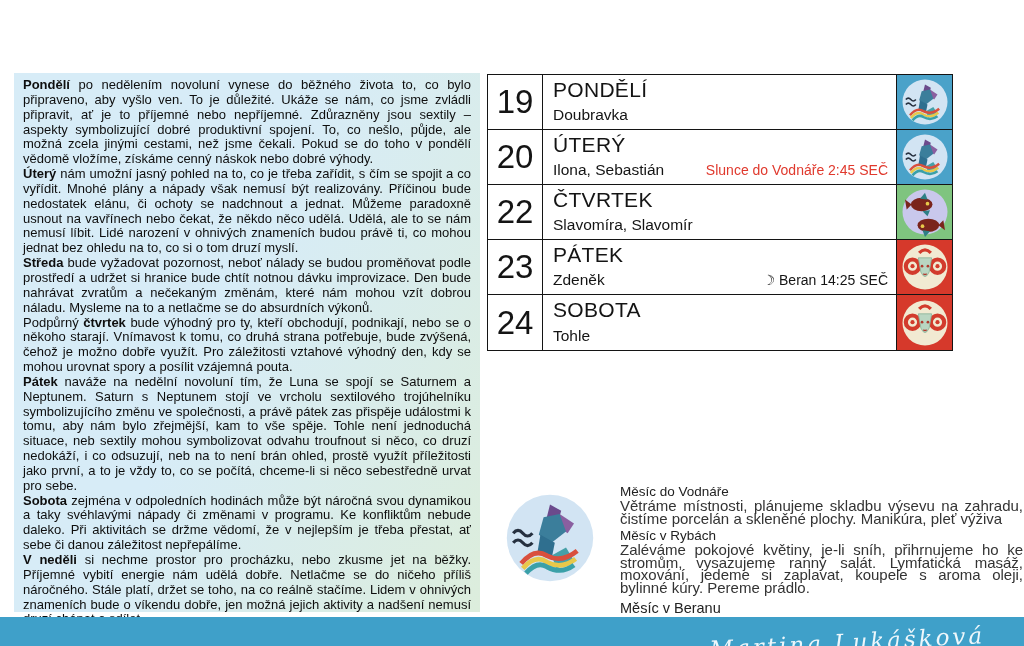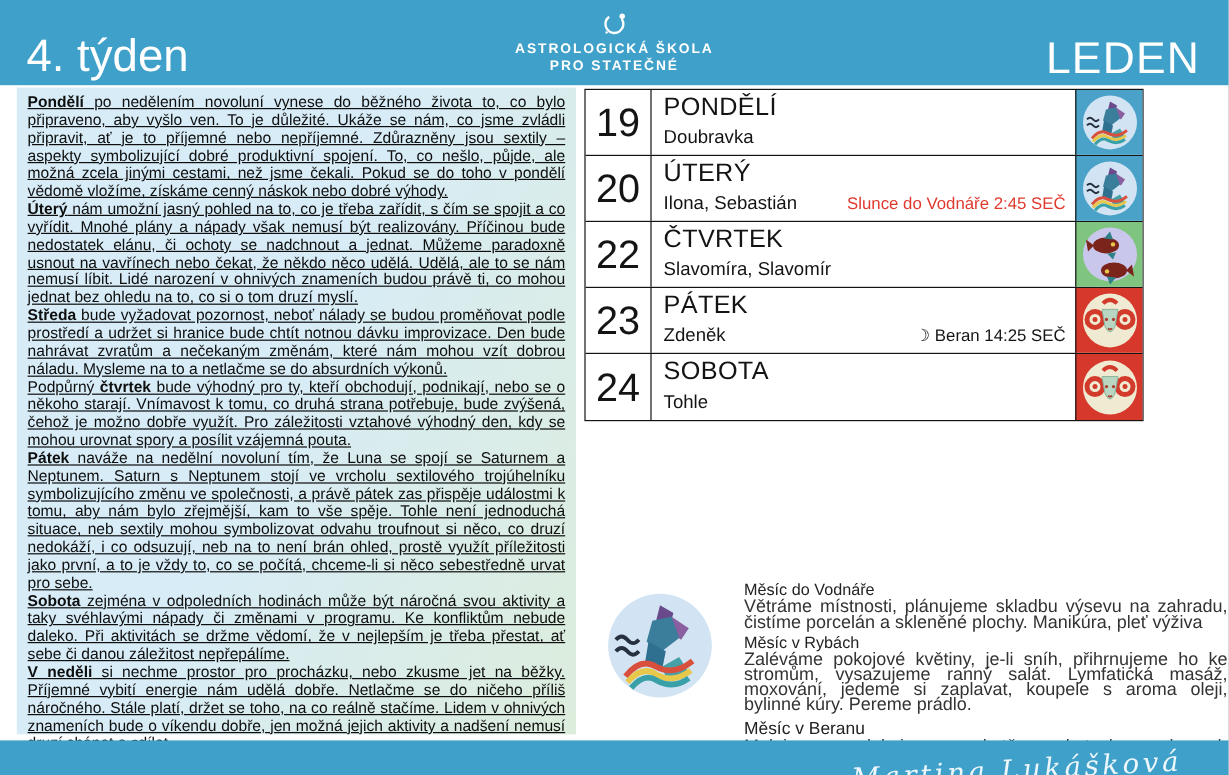--- a/index.html
+++ b/index.html
@@ -16,21 +16,21 @@
   .logo-line1 { font-size:11.5px; font-weight:bold; letter-spacing:1.6px; margin-top:1px; }
   .logo-line2 { font-size:11.5px; font-weight:bold; letter-spacing:1.6px; margin-top:2px; }
   .month-title { position:absolute; right:24px; top:28px; font-size:37px; color:#fff; font-weight:400; letter-spacing:1px; }
   
   .weekly {
     position:absolute; left:14px; top:73px; width:466px; height:539px;
     background:linear-gradient(115deg, #d7ecf7 45%, #dceddc 100%);
     padding:5px 9px 4px 9px; font-size:13px; line-height:14.85px; color:#0e0e0e;
     text-align:justify;
   }
-  .weekly p { margin:0;text-decoration:underline; }
+  .weekly p { margin:0; }
   .weekly .lead { font-weight:bold; }
   
   .calendar { position:absolute; left:487px; top:74px; width:466px; border:1.5px solid #141414; background:#fff; }
   .cal-row { display:flex; height:55px; border-bottom:1.5px solid #141414; }
   .cal-row:last-child { border-bottom:none; }
   .cell-num {
     width:55px; flex:0 0 55px; border-right:1.5px solid #141414;
     display:flex; align-items:center; justify-content:center;
     font-size:33px; color:#141414;
   }
@@ -112,39 +112,28 @@
     <symbol id="logo-crescent" viewBox="0 0 60 60">
       <circle cx="30" cy="32" r="15" stroke="#ffffff" stroke-width="4" fill="none" stroke-dasharray="70 25" transform="rotate(-35 30 32)"></circle>
       <circle cx="43" cy="19" r="4.5" fill="#ffffff"></circle>
       <circle cx="17" cy="46" r="2" fill="#ffffff"></circle>
     </symbol>
   </defs>
 </svg>
 
 <div class="page">
 
-  <div class="header">
-    <div class="week-title">4. týden</div>
-    <div class="logo-wrap">
-      <svg class="logo-mark">
-          <use href="#logo-crescent"></use>
-        </svg>
-      <div class="logo-line1">ASTROLOGICKÁ ŠKOLA</div>
-      <div class="logo-line2">PRO STATEČNÉ</div>
-    </div>
-    <div class="month-title">LEDEN</div>
-  </div>
 
   <div class="weekly">
     <p><span></span><span class="lead">Pondělí</span><span> po nedělením novoluní vynese do běžného života to, co bylo připraveno, aby vyšlo ven. To je důležité. Ukáže se nám, co jsme zvládli připravit, ať je to příjemné nebo nepříjemné. Zdůrazněny jsou sextily – aspekty symbolizující dobré produktivní spojení. To, co nešlo, půjde, ale možná zcela jinými cestami, než jsme čekali. Pokud se do toho v pondělí vědomě vložíme, získáme cenný náskok nebo dobré výhody.</span></p>
     <p><span></span><span class="lead">Úterý</span><span> nám umožní jasný pohled na to, co je třeba zařídit, s čím se spojit a co vyřídit. Mnohé plány a nápady však nemusí být realizovány. Příčinou bude nedostatek elánu, či ochoty se nadchnout a jednat. Můžeme paradoxně usnout na vavřínech nebo čekat, že někdo něco udělá. Udělá, ale to se nám nemusí líbit. Lidé narození v ohnivých znameních budou právě ti, co mohou jednat bez ohledu na to, co si o tom druzí myslí.</span></p>
     <p><span></span><span class="lead">Středa</span><span> bude vyžadovat pozornost, neboť nálady se budou proměňovat podle prostředí a udržet si hranice bude chtít notnou dávku improvizace. Den bude nahrávat zvratům a nečekaným změnám, které nám mohou vzít dobrou náladu. Mysleme na to a netlačme se do absurdních výkonů.</span></p>
     <p><span>Podpůrný </span><span class="lead">čtvrtek</span><span> bude výhodný pro ty, kteří obchodují, podnikají, nebo se o někoho starají. Vnímavost k tomu, co druhá strana potřebuje, bude zvýšená, čehož je možno dobře využít. Pro záležitosti vztahové výhodný den, kdy se mohou urovnat spory a posílit vzájemná pouta.</span></p>
     <p><span></span><span class="lead">Pátek</span><span> naváže na nedělní novoluní tím, že Luna se spojí se Saturnem a Neptunem. Saturn s Neptunem stojí ve vrcholu sextilového trojúhelníku symbolizujícího změnu ve společnosti, a právě pátek zas přispěje událostmi k tomu, aby nám bylo zřejmější, kam to vše spěje. Tohle není jednoduchá situace, neb sextily mohou symbolizovat odvahu troufnout si něco, co druzí nedokáží, i co odsuzují, neb na to není brán ohled, prostě využít příležitosti jako první, a to je vždy to, co se počítá, chceme-li si něco sebestředně urvat pro sebe.</span></p>
-    <p><span></span><span class="lead">Sobota</span><span> zejména v odpoledních hodinách může být náročná svou aktivity a taky svéhlavými nápady či změnami v programu. Ke konfliktům nebude daleko. Při aktivitách se držme vědomí, že v nejlepším je třeba přestat, ať sebe či danou záležitost nepřepálíme.</span></p>
+    <p><span></span><span class="lead">Sobota</span><span> zejména v odpoledních hodinách může být náročná svou dynamikou a taky svéhlavými nápady či změnami v programu. Ke konfliktům nebude daleko. Při aktivitách se držme vědomí, že v nejlepším je třeba přestat, ať sebe či danou záležitost nepřepálíme.</span></p>
     <p><span></span><span class="lead">V neděli</span><span> si nechme prostor pro procházku, nebo zkusme jet na běžky. Příjemné vybití energie nám udělá dobře. Netlačme se do ničeho příliš náročného. Stále platí, držet se toho, na co reálně stačíme. Lidem v ohnivých znameních bude o víkendu dobře, jen možná jejich aktivity a nadšení nemusí druzí chápat a sdílet.</span></p>
   </div>
 
   <div class="calendar">
 
     <div class="cal-row" data-highlight="false">
       <div class="cell-num">19</div>
       <div class="cell-main">
         <div class="day-name">PONDĚLÍ</div>
         <div class="name-line">

